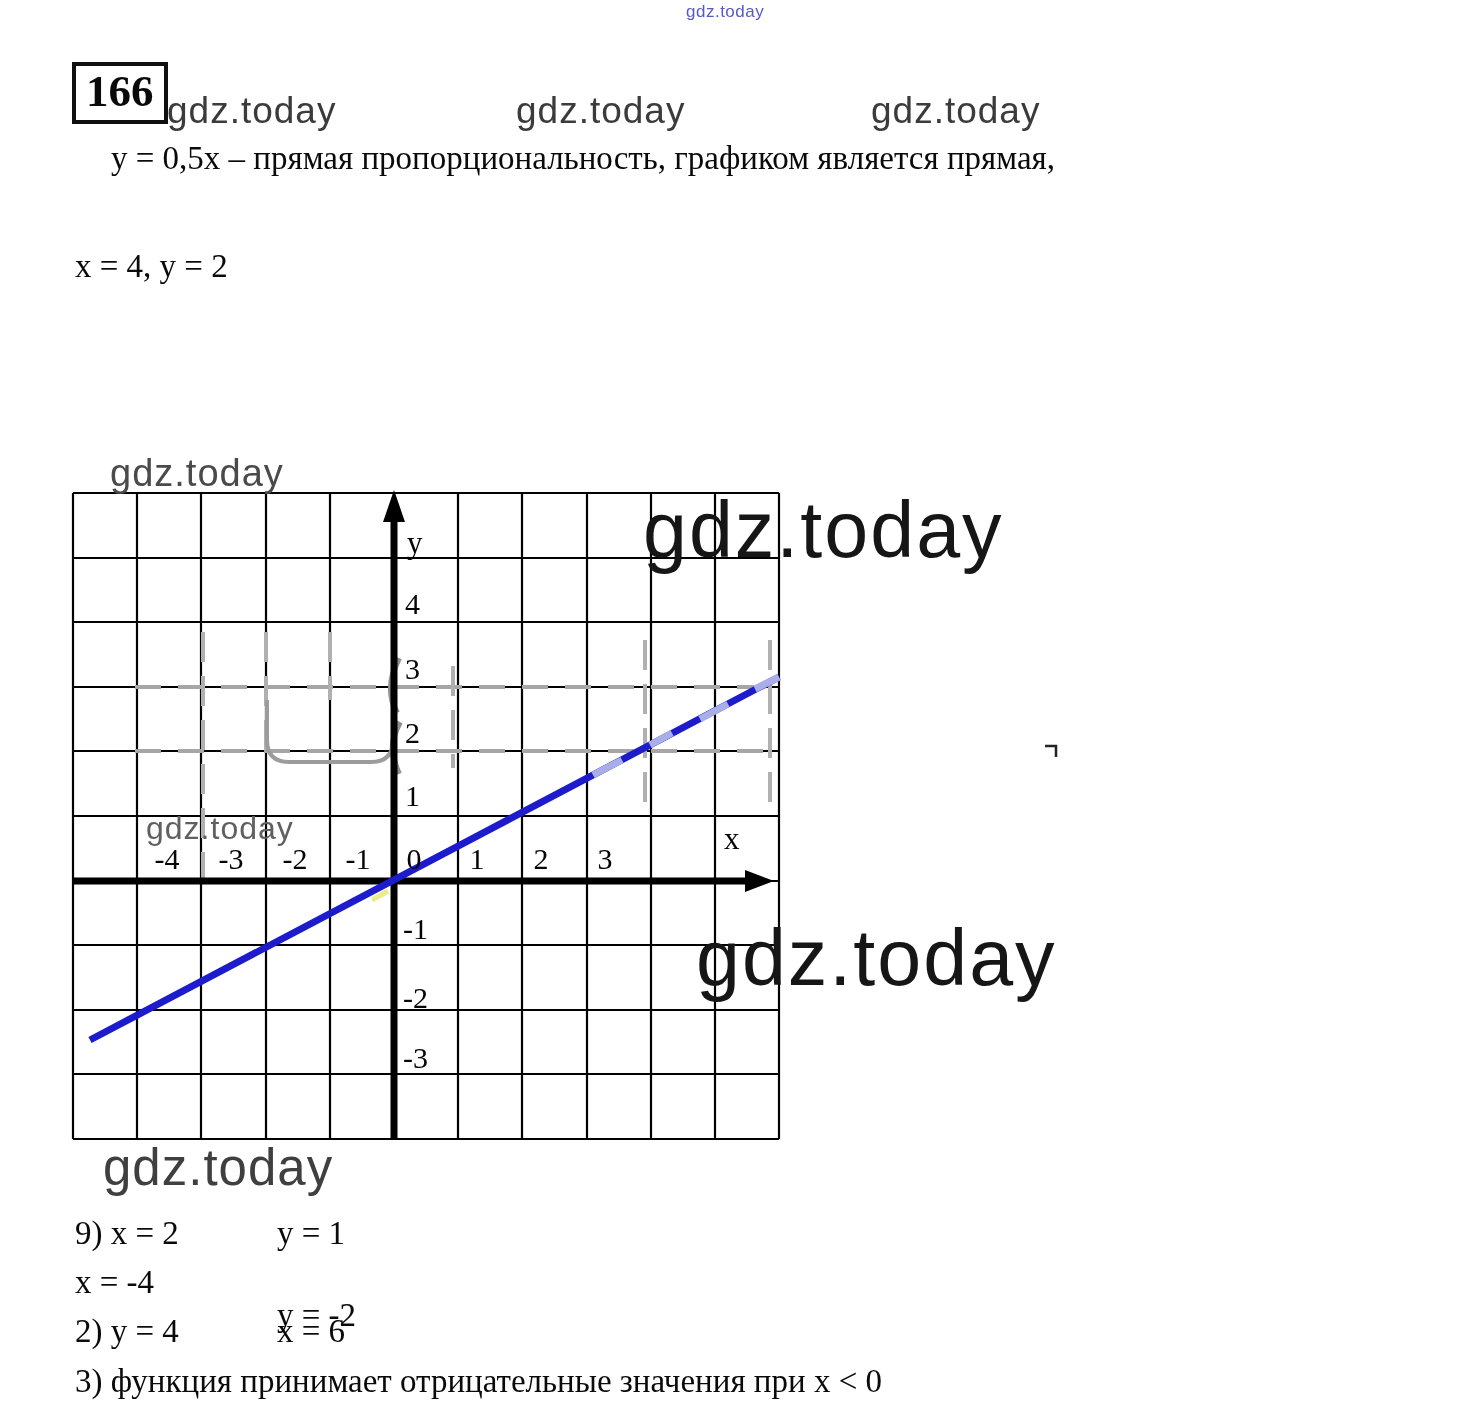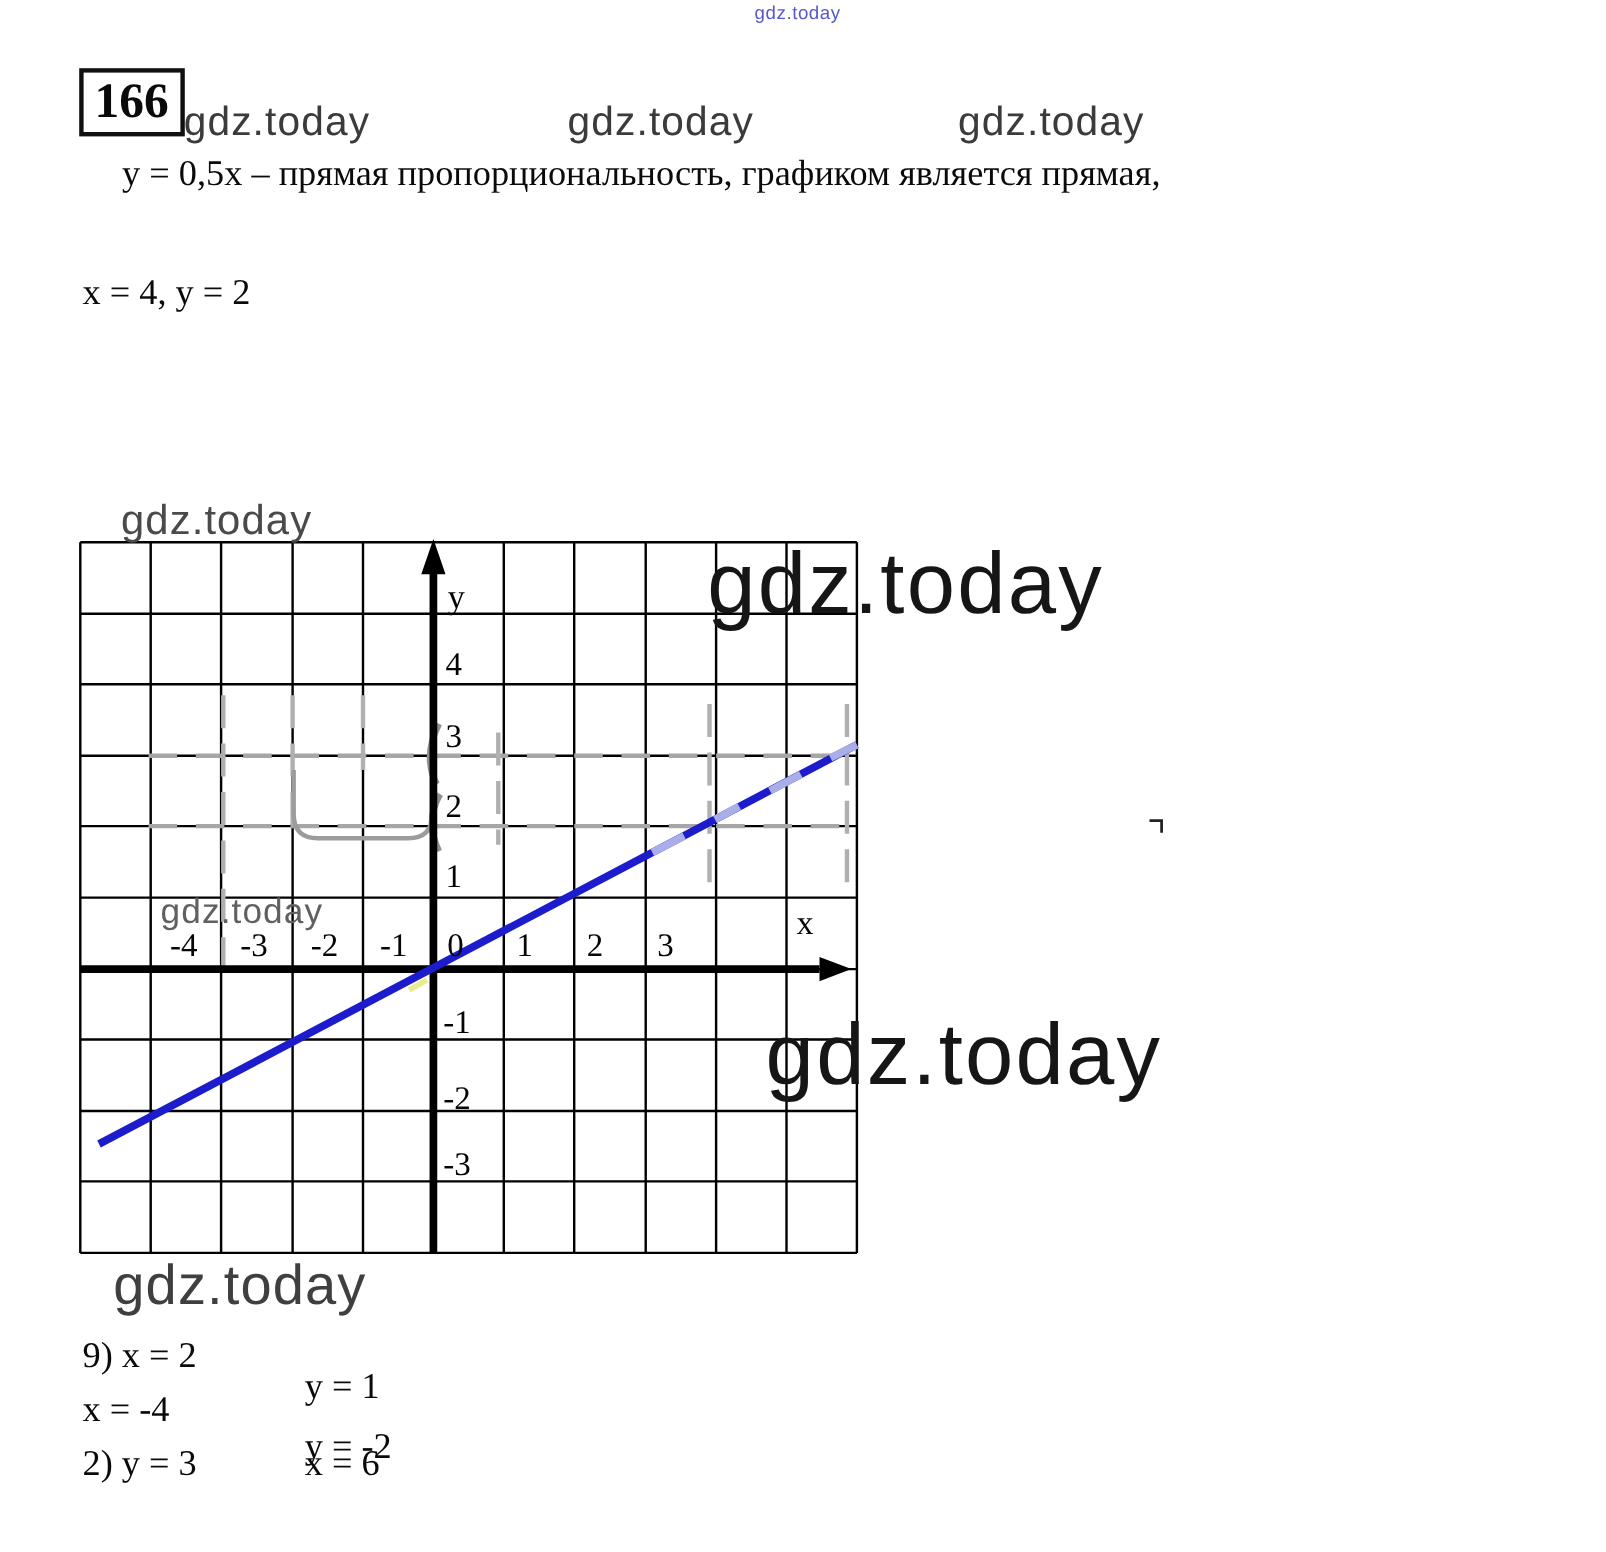--- a/index.html
+++ b/index.html
@@ -77,19 +77,20 @@
   <div class="abs wm" style="left:146px;top:810px;font-size:32px;color:#606060;">gdz.today</div>
   <div class="abs wm wm-big" style="left:696px;top:912px;">gdz.today</div>
   <div class="abs wm" style="left:103px;top:1138px;font-size:51px;color:#3f3f3f;">gdz.today</div>
 
   <div class="abs problem-box serif" style="left:72px;top:62px;">166</div>
 
   <div class="abs text-line" style="left:75px;top:138px;margin-left:36px;">y = 0,5x – прямая пропорциональность, графиком является прямая,</div>
   <div class="abs text-line" style="left:75px;top:246px;">x = 4, y = 2</div>
 
   <div class="abs answer" style="left:75px;top:1214px;">9) x = 2</div>
-  <div class="abs answer" style="left:277px;top:1242px;">y = 1</div>
+  <div class="abs answer" style="left:277px;top:1214px;">y = 1</div>
   <div class="abs answer" style="left:75px;top:1263px;">x = -4</div>
   <div class="abs answer" style="left:277px;top:1263px;margin-top:33px;">y = -2</div>
-  <div class="abs answer" style="left:75px;top:1312px;">2) y = 3</div>
+  <div class="abs answer" style="left:75px;top:1312px;">2) y = 4</div>
   <div class="abs answer" style="left:277px;top:1312px;">x = 6</div>
+  <div class="abs answer" style="left:75px;top:1362px;">3) функция принимает отрицательные значения при x &lt; 0</div>
 
 </div>
 
 </body></html>

